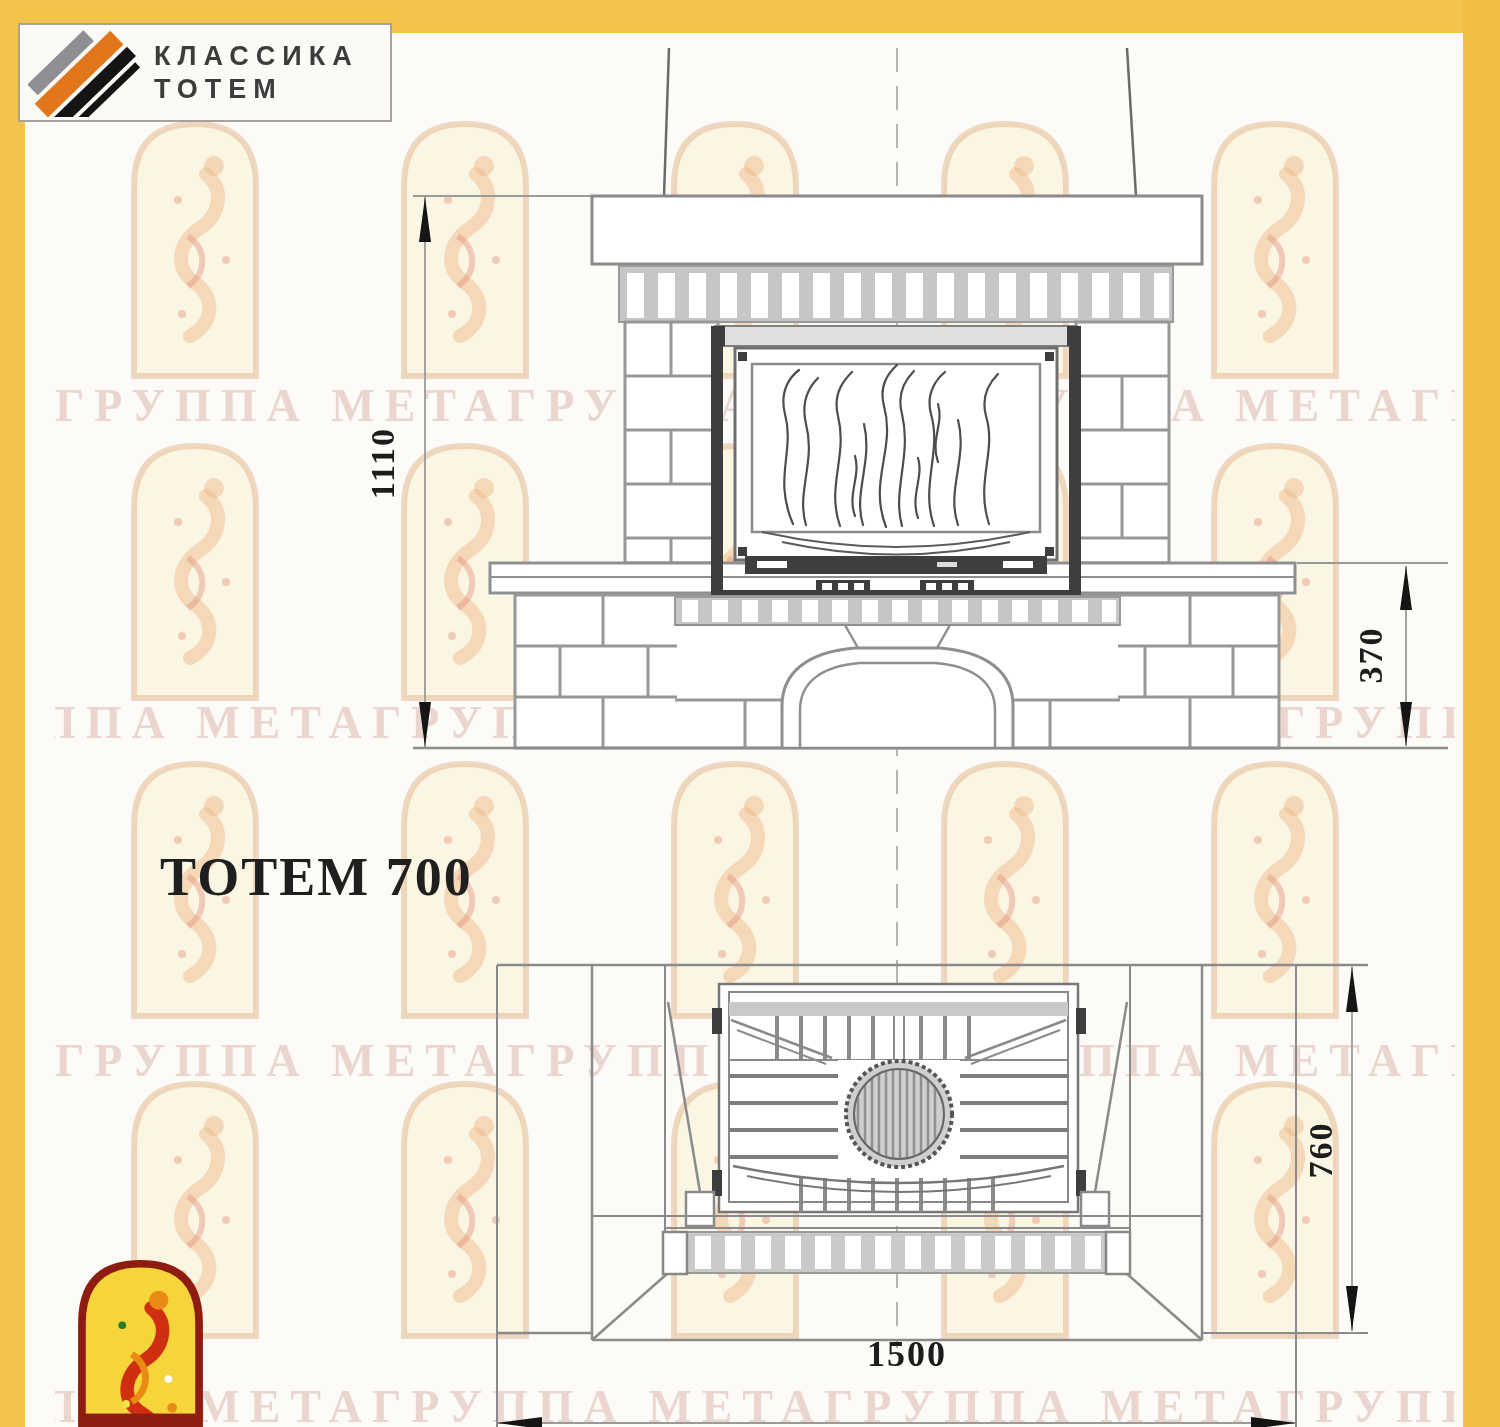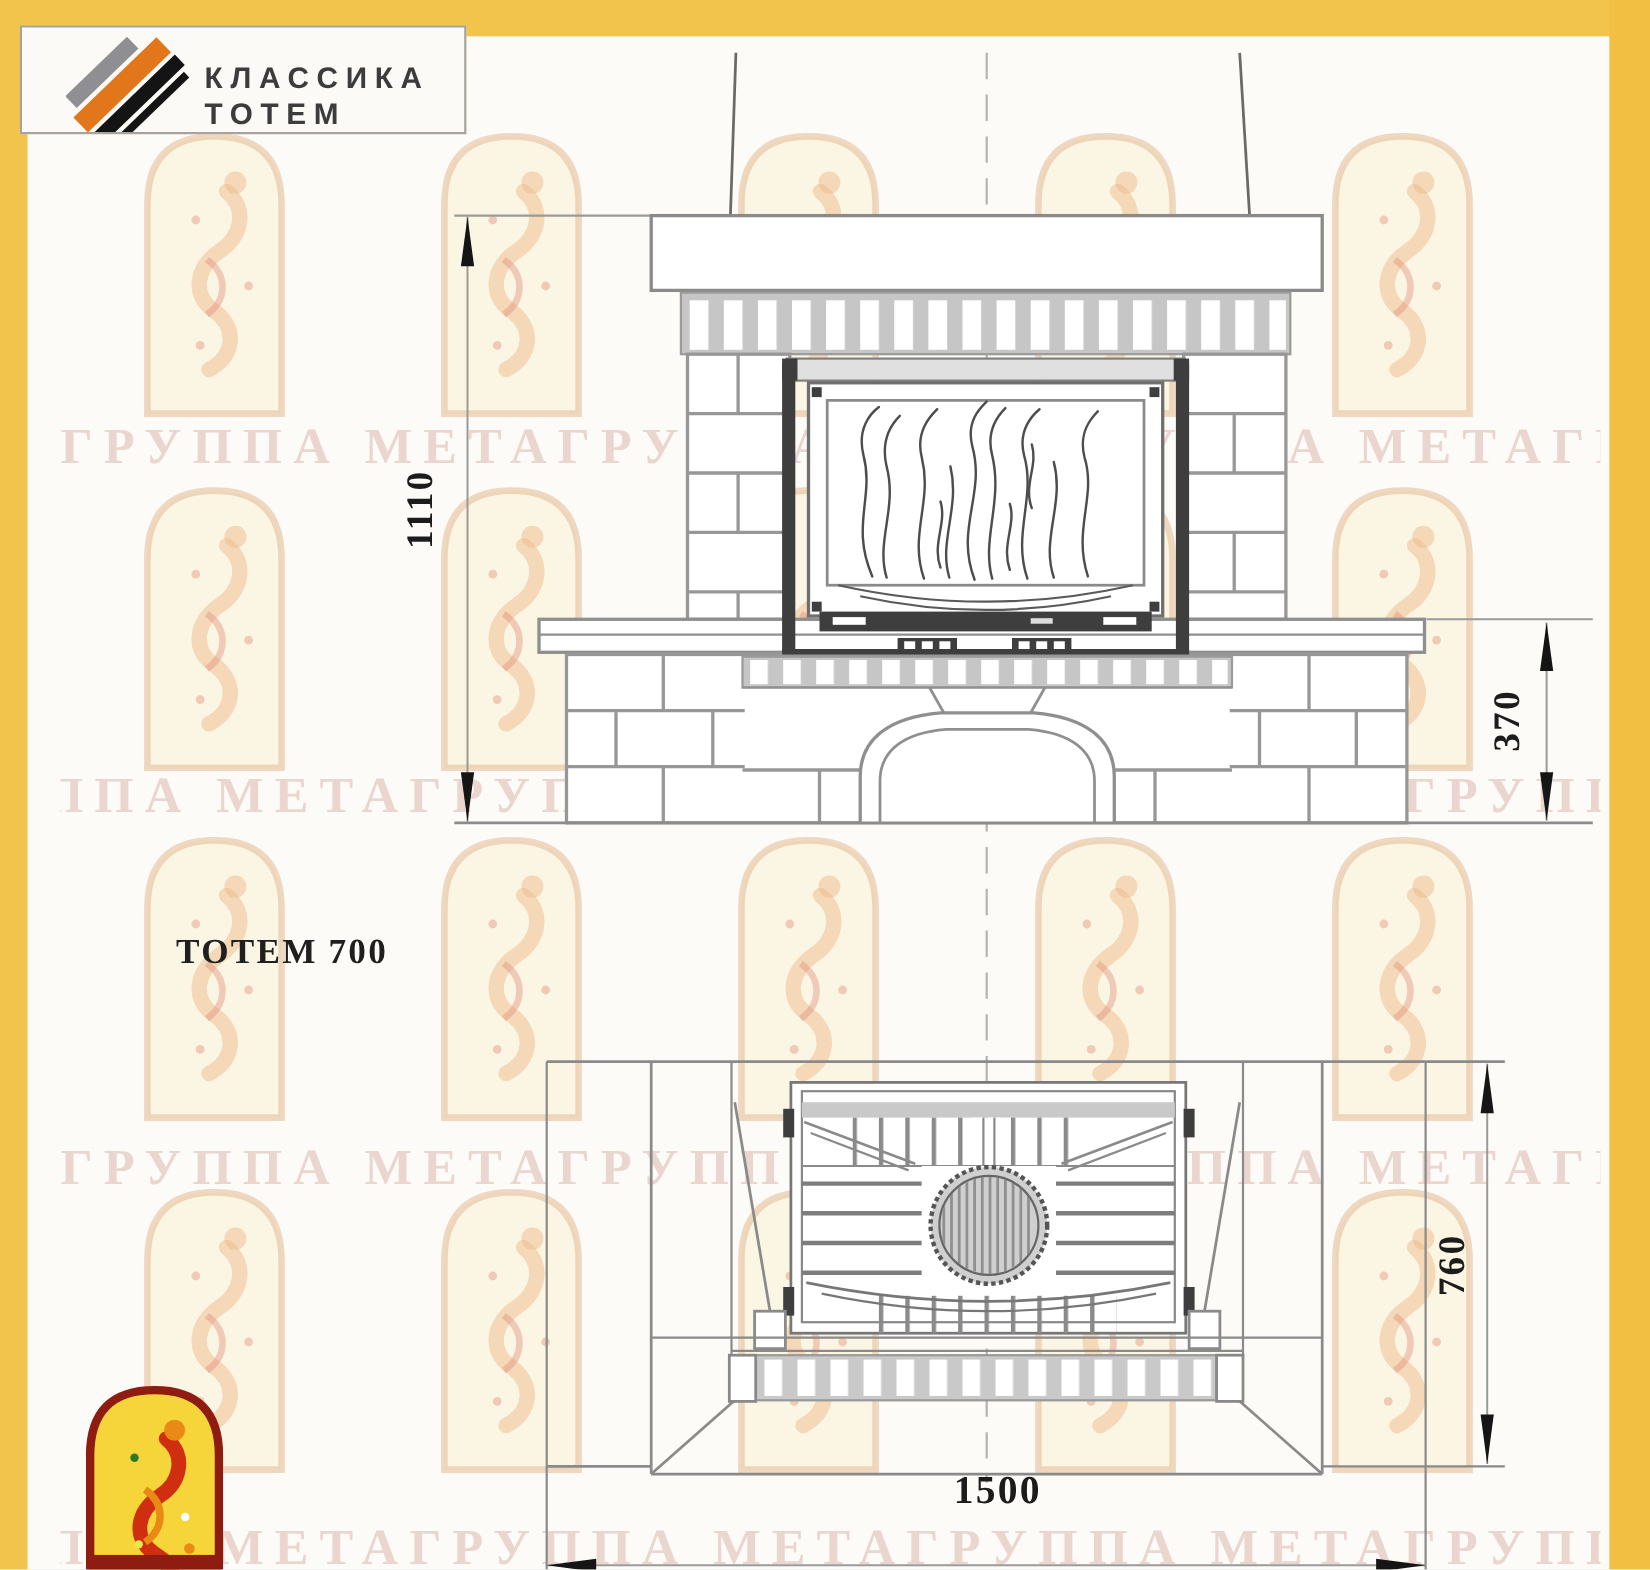--- a/index.html
+++ b/index.html
@@ -16,26 +16,26 @@
            color:rgba(196,136,126,0.33);}
   .wm-text.shift{text-indent:-135px;}
   
   .wm-arches{position:absolute;left:0;top:0;width:1500px;height:1427px;
      --arch-border:rgba(222,168,122,0.42);--arch-fill:rgba(250,240,205,0.45);
      --fig-a:rgba(238,186,138,0.5);--fig-b:rgba(226,148,128,0.45);}
   
   .drawing{position:absolute;left:0;top:0;width:1500px;height:1427px;}
   
   .logo-box{position:absolute;left:18px;top:23px;width:370px;height:95px;background:#fbfaf6;
-            border:2px solid #a8a29a;display:flex;align-items:flex-end;padding-left:32px;}
+            border:2px solid #a8a29a;display:flex;align-items:center;}
   .logo-stripes{margin-left:8px;flex:0 0 auto;}
   .brand-text{margin-left:14px;color:#3c3c3c;font-family:"Liberation Sans","DejaVu Sans",sans-serif;}
   .brand-line{font-size:27px;font-weight:600;letter-spacing:7px;line-height:1.2;}
   
-  .title{position:absolute;left:160px;top:846px;font-size:32px;font-weight:700;
+  .title{position:absolute;left:160px;top:846px;font-size:54px;font-weight:700;
          letter-spacing:2px;color:#1f1f1f;}
   
   .dim{position:absolute;font-weight:700;font-size:34px;letter-spacing:2px;color:#1c1c1c;
        text-align:center;line-height:1;}
   .dim.vert{width:140px;transform:rotate(-90deg);}
   .d1110{left:313px;top:446px;}
   .d370{left:1301px;top:638px;}
   .d760{left:1251px;top:1133px;}
   .d1500{left:827px;top:1336px;width:160px;font-size:36px;}
   

